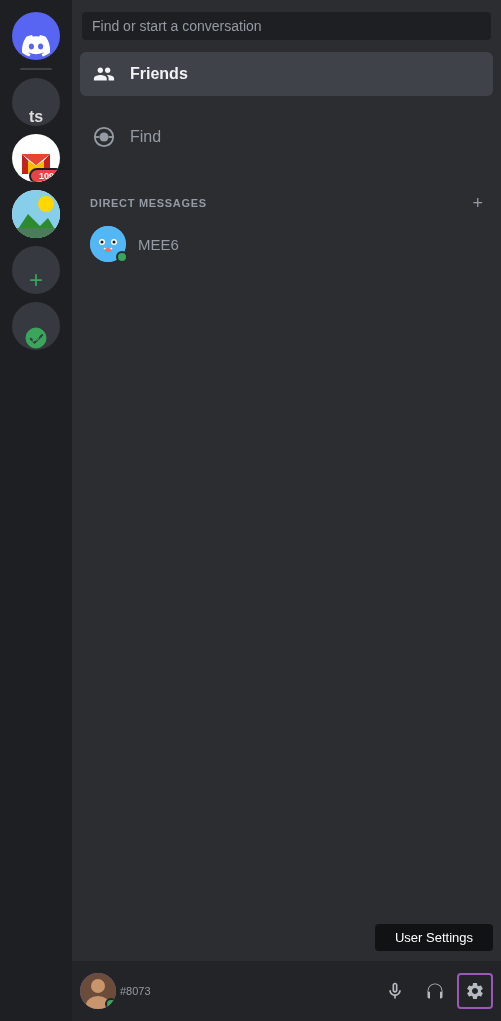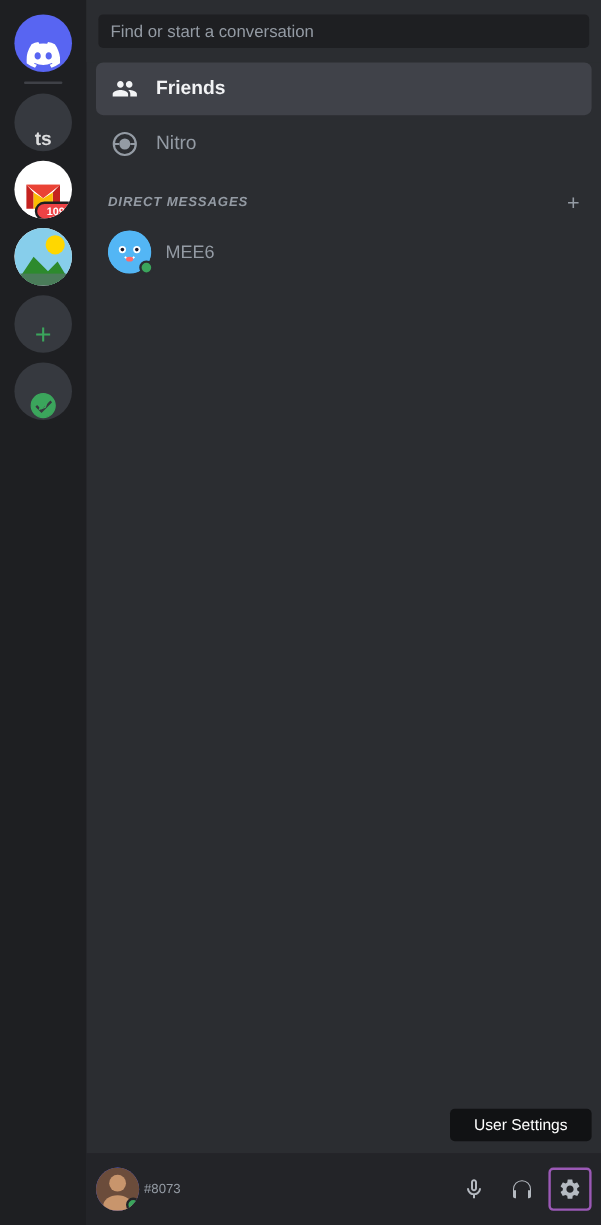--- a/index.html
+++ b/index.html
@@ -138,21 +138,21 @@
     }
 
     
     .nav-item {
       display: flex;
       align-items: center;
       gap: 12px;
       padding: 8px 10px;
       border-radius: 6px;
       cursor: pointer;
-      margin: 0 8px 2px;
+      margin: 0 8px 19px;
     }
 
     .nav-item.active {
       background: #404249;
     }
 
     .nav-item-icon {
       width: 28px;
       height: 28px;
       display: flex;
@@ -181,21 +181,20 @@
       padding: 16px 10px 6px;
       margin: 0 8px;
     }
 
     .section-title {
       color: #949ba4;
       font-size: 11px;
       font-weight: 700;
       letter-spacing: 0.7px;
       text-transform: uppercase;
-      font-style: italic;
     }
 
     .section-add {
       color: #949ba4;
       font-size: 18px;
       cursor: pointer;
       line-height: 1;
     }
 
     
@@ -417,21 +416,21 @@
 
   <div class="nav-item inactive">
     <div class="nav-item-icon">
       <svg width="22" height="22" viewBox="0 0 24 24" fill="#949ba4">
         <circle cx="12" cy="12" r="10" stroke="#949ba4" stroke-width="2" fill="none"></circle>
         <circle cx="12" cy="12" r="5" fill="#949ba4"></circle>
         <line x1="2" y1="12" x2="7" y2="12" stroke="#949ba4" stroke-width="2"></line>
         <line x1="17" y1="12" x2="22" y2="12" stroke="#949ba4" stroke-width="2"></line>
       </svg>
     </div>
-    <span class="nav-item-label">Nitro</span>
+    <span class="nav-item-label">Find</span>
   </div>
 
   <div class="section-header">
     <span class="section-title">DIRECT MESSAGES</span>
     <span class="section-add">+</span>
   </div>
 
   <div class="dm-item">
     <div class="dm-avatar">
       <div class="dm-avatar-img mee6-avatar">

